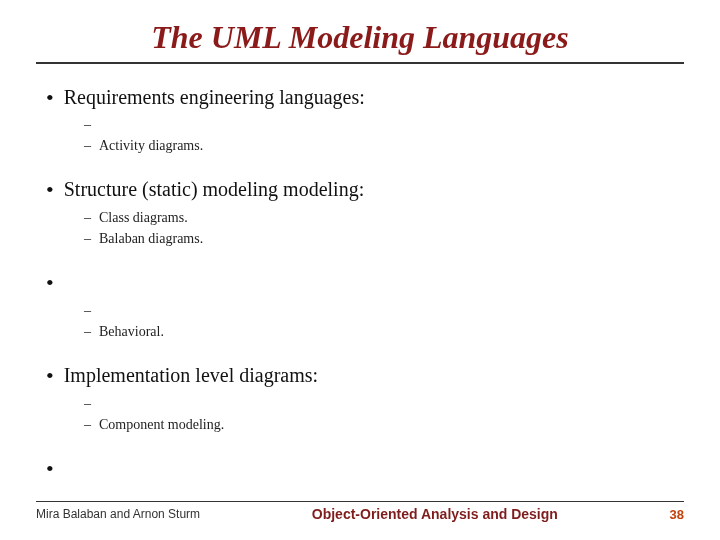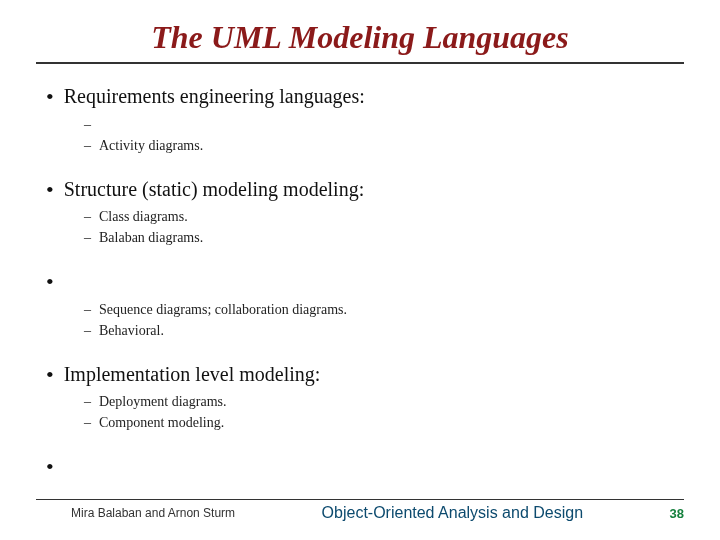--- a/index.html
+++ b/index.html
@@ -96,32 +96,32 @@
       align-items: center;
       border-top: 1px solid #333;
       padding-top: 4px;
       margin-top: 4px;
     }
 
     .footer-left {
       font-size: 12px;
       color: #333;
       font-family: Arial, sans-serif;
-      margin-left: 35px;
     }
 
     .footer-center {
-      font-size: 16px;
-      color: #0c4a6e;
+      font-size: 14px;
+      color: #7f1d1d;
       font-family: Arial, sans-serif;
+      font-weight: bold;
     }
 
     .footer-right {
       font-size: 13px;
-      color: #15803d;
+      color: #c2410c;
       font-family: Arial, sans-serif;
       font-weight: bold;
     }
   </style>
 </head>
 <body>
 
 <div class="slide-container">
   <div class="title">The UML Modeling Languages</div>
 
@@ -160,38 +160,36 @@
       </div>
     </div>
 
     <div class="bullet-section">
       <div class="bullet-main">
         <span class="bullet-dot">•</span>
       </div>
       <div class="sub-bullets">
         <div class="sub-bullet">
           <span class="sub-dash">–</span>
-          <span>Sequence diagrams; collaboration diagrams.</span>
         </div>
         <div class="sub-bullet">
           <span class="sub-dash">–</span>
           <span>Behavioral.</span>
         </div>
       </div>
     </div>
 
     <div class="bullet-section">
       <div class="bullet-main">
         <span class="bullet-dot">•</span>
-        <span class="bullet-text">Implementation level modeling:</span>
-      </div>
-      <div class="sub-bullets">
-        <div class="sub-bullet">
-          <span class="sub-dash">–</span>
-          <span>Deployment diagrams.</span>
+        <span class="bullet-text">Implementation level diagrams:</span>
+      </div>
+      <div class="sub-bullets">
+        <div class="sub-bullet">
+          <span class="sub-dash">–</span>
         </div>
         <div class="sub-bullet">
           <span class="sub-dash">–</span>
           <span>Component modeling.</span>
         </div>
       </div>
     </div>
 
     <div class="bullet-section">
       <div class="bullet-main">

